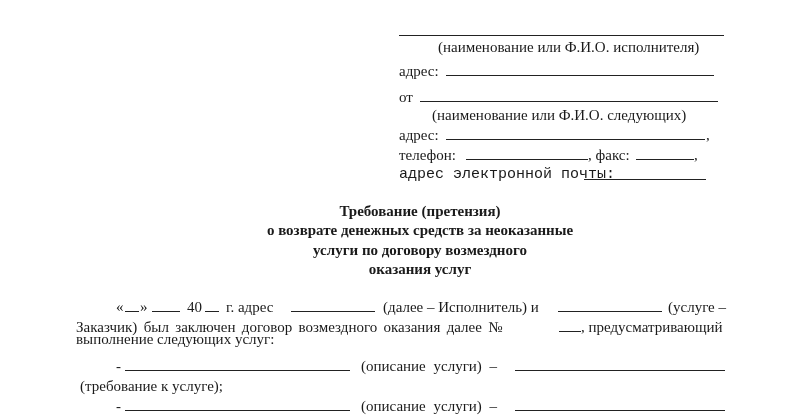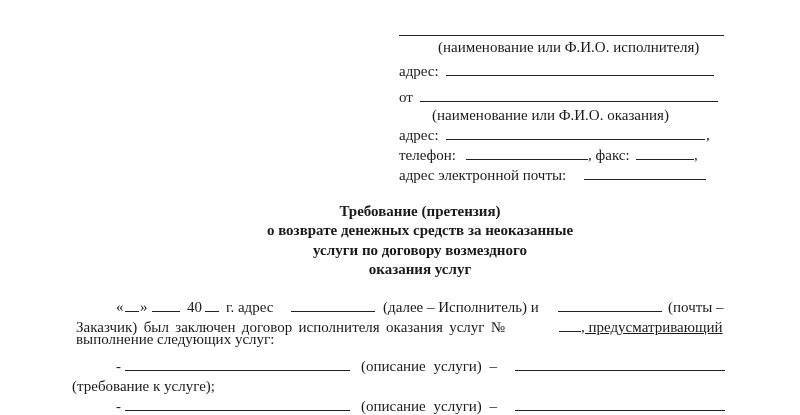--- a/index.html
+++ b/index.html
@@ -38,33 +38,33 @@
 <div>
   <div class="line" style="left:399px; top:35px; width:325px;"></div>
   <div class="abs" style="left:422px; top:38px;margin-left:16px;">(наименование или Ф.И.О. исполнителя)</div>
 
   <div class="abs" style="left:399px; top:62px;">адрес:</div>
   <div class="line" style="left:446px; top:75px; width:268px;"></div>
 
   <div class="abs" style="left:399px; top:88px;">от</div>
   <div class="line" style="left:420px; top:101px; width:298px;"></div>
 
-  <div class="abs" style="left:432px; top:106px;">(наименование или Ф.И.О. оказания)</div>
+  <div class="abs" style="left:432px; top:106px;">(наименование или Ф.И.О. следующих)</div>
 
   <div class="abs" style="left:399px; top:126px;">адрес:</div>
   <div class="line" style="left:446px; top:139px; width:259px;"></div>
   <div class="abs" style="left:706px; top:126px;">,</div>
 
   <div class="abs" style="left:399px; top:146px;">телефон:</div>
   <div class="line" style="left:466px; top:159px; width:122px;"></div>
   <div class="abs" style="left:588px; top:146px;">, факс:</div>
   <div class="line" style="left:636px; top:159px; width:58px;"></div>
   <div class="abs" style="left:694px; top:146px;">,</div>
 
-  <div class="abs" style="left:399px; top:166px;">адрес электронной почты:</div>
+  <div class="abs" style="left:399px; top:166px;font-family:Liberation Mono, monospace;">адрес электронной почты:</div>
   <div class="line" style="left:584px; top:179px; width:122px;"></div>
 </div>
 
 <div>
   <div class="title" style="top:201px;">Требование (претензия)</div>
   <div class="title" style="top:220px;">о возврате денежных средств за неоказанные</div>
   <div class="title" style="top:240px;">услуги по договору возмездного</div>
   <div class="title" style="top:259px;">оказания услуг</div>
 </div>
 
@@ -73,31 +73,31 @@
   <div class="abs" style="left:116px; top:298px;">«</div>
   <div class="line" style="left:125px; top:311px; width:14px;"></div>
   <div class="abs" style="left:140px; top:298px;">»</div>
   <div class="line" style="left:152px; top:311px; width:28px;"></div>
   <div class="abs" style="left:187px; top:298px;">40</div>
   <div class="line" style="left:205px; top:311px; width:14px;"></div>
   <div class="abs" style="left:226px; top:298px;">г. адрес</div>
   <div class="line" style="left:291px; top:311px; width:84px;"></div>
   <div class="abs" style="left:383px; top:298px;">(далее – Исполнитель) и</div>
   <div class="line" style="left:558px; top:311px; width:104px;"></div>
-  <div class="abs" style="left:668px; top:298px;">(почты –</div>
+  <div class="abs" style="left:668px; top:298px;">(услуге –</div>
 
-  <div class="abs" style="left:76px; top:318px; word-spacing:2.6px;">Заказчик) был заключен договор исполнителя оказания услуг №</div>
+  <div class="abs" style="left:76px; top:318px; word-spacing:2.6px;">Заказчик) был заключен договор возмездного оказания далее №</div>
   <div class="line" style="left:559px; top:331px; width:22px;"></div>
-  <div class="abs" style="left:581px; top:318px;text-decoration:underline;">, предусматривающий</div>
+  <div class="abs" style="left:581px; top:318px;">, предусматривающий</div>
 
   <div class="abs" style="left:76px; top:330px;text-align:right;">выполнение следующих услуг:</div>
 
   <div class="abs" style="left:116px; top:357px;">-</div>
   <div class="line" style="left:125px; top:370px; width:225px;"></div>
   <div class="abs" style="left:361px; top:357px; word-spacing:4px;">(описание услуги) –</div>
   <div class="line" style="left:515px; top:370px; width:210px;"></div>
-  <div class="abs" style="left:72px; top:377px;text-align:center;">(требование к услуге);</div>
+  <div class="abs" style="left:80px; top:377px;text-align:center;">(требование к услуге);</div>
 
   <div class="abs" style="left:116px; top:397px;">-</div>
   <div class="line" style="left:125px; top:410px; width:225px;"></div>
   <div class="abs" style="left:361px; top:397px; word-spacing:4px;">(описание услуги) –</div>
   <div class="line" style="left:515px; top:410px; width:210px;"></div>
 </div>
 
 </body></html>

